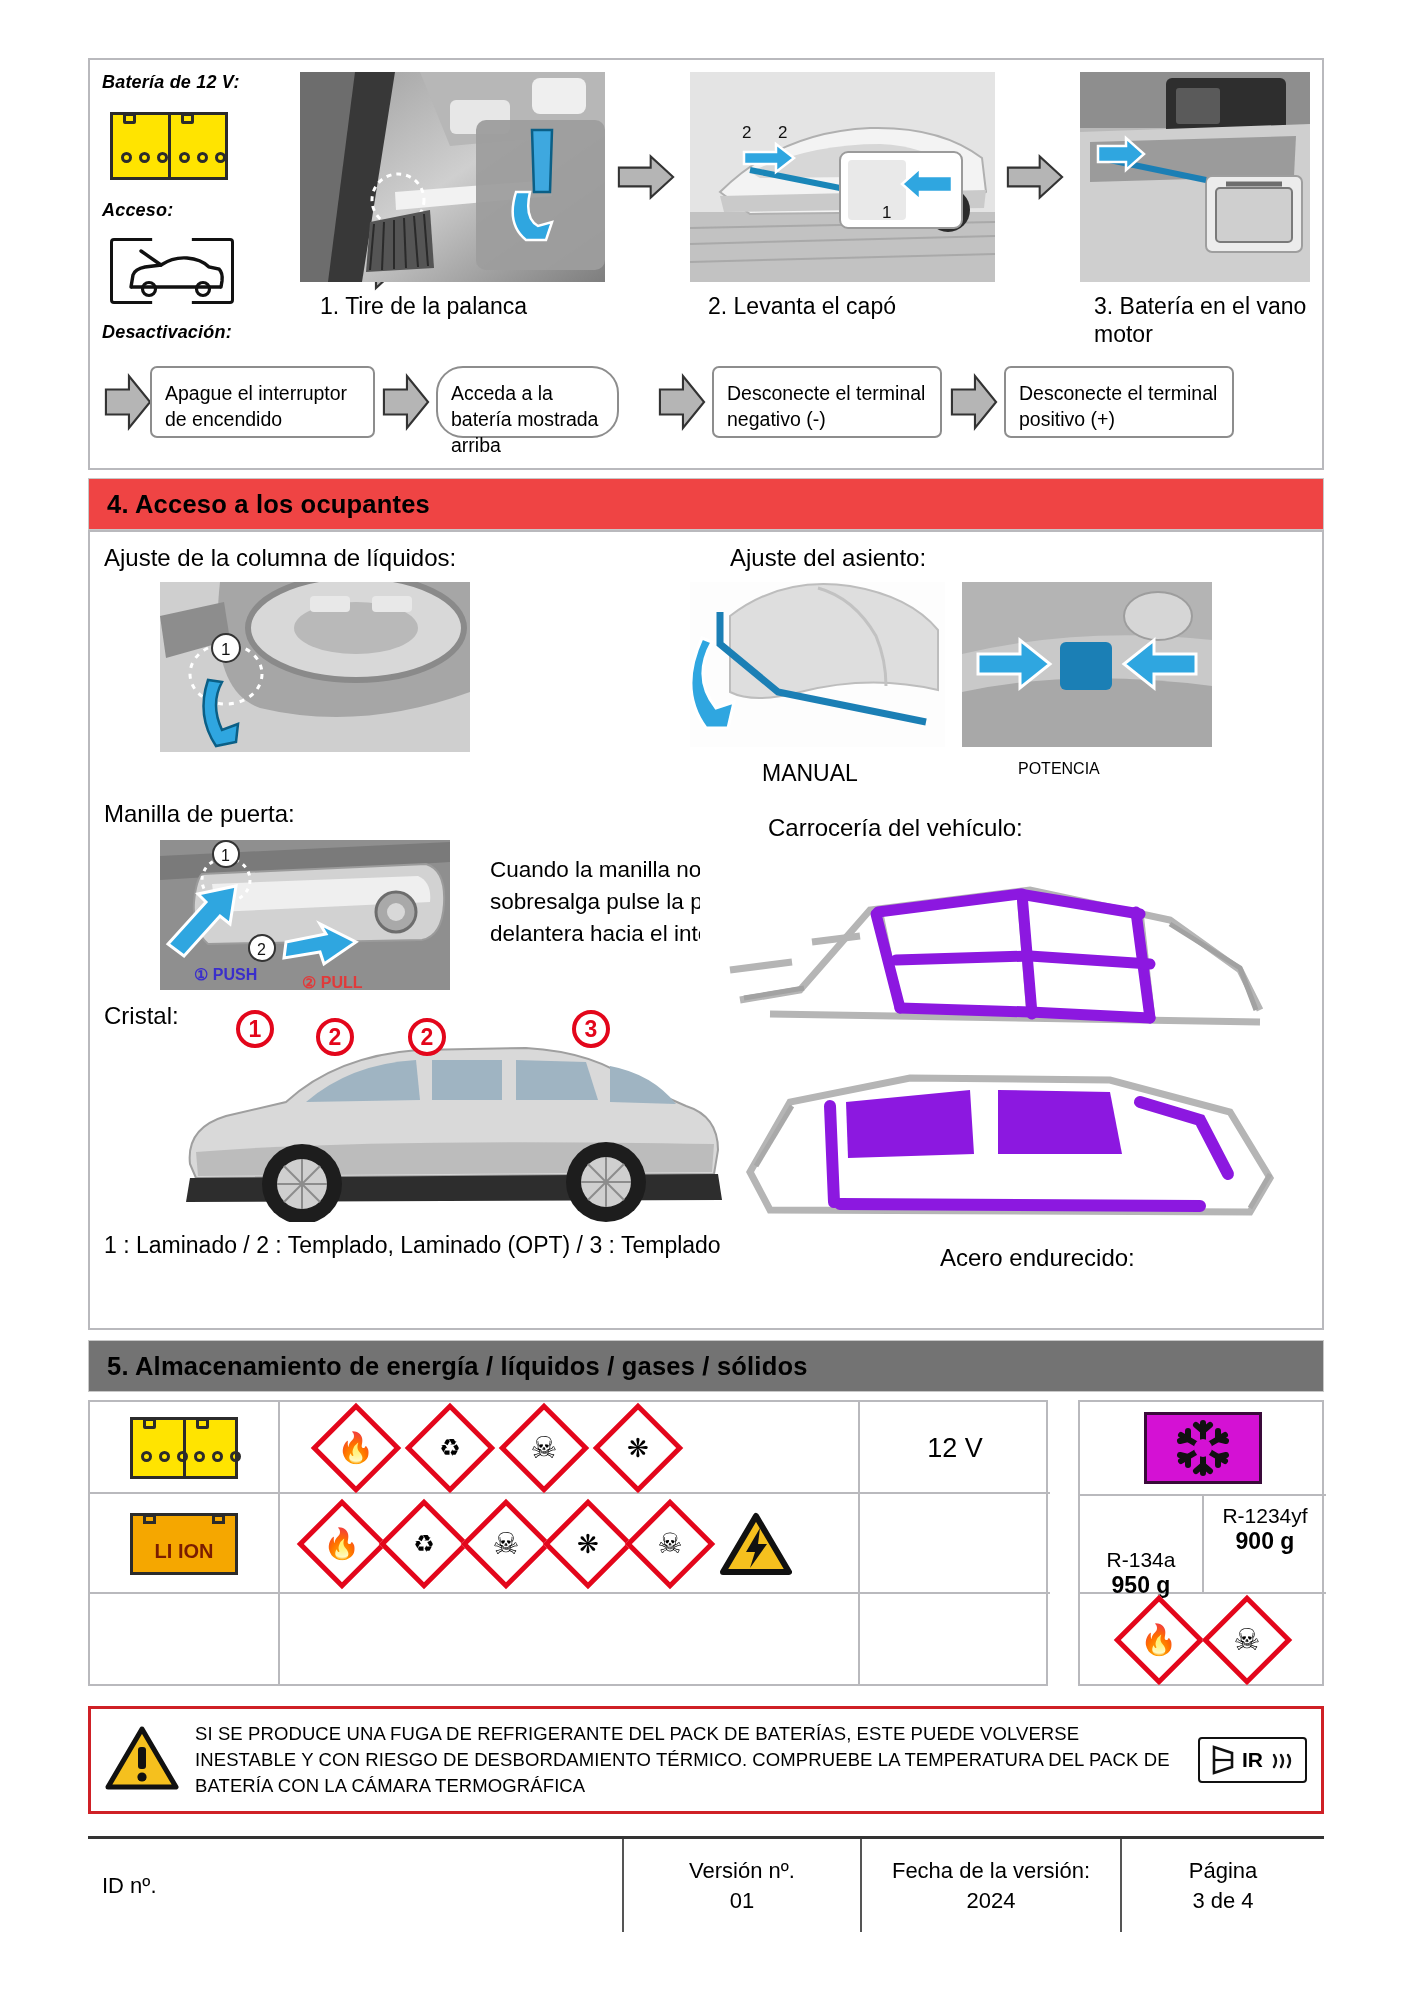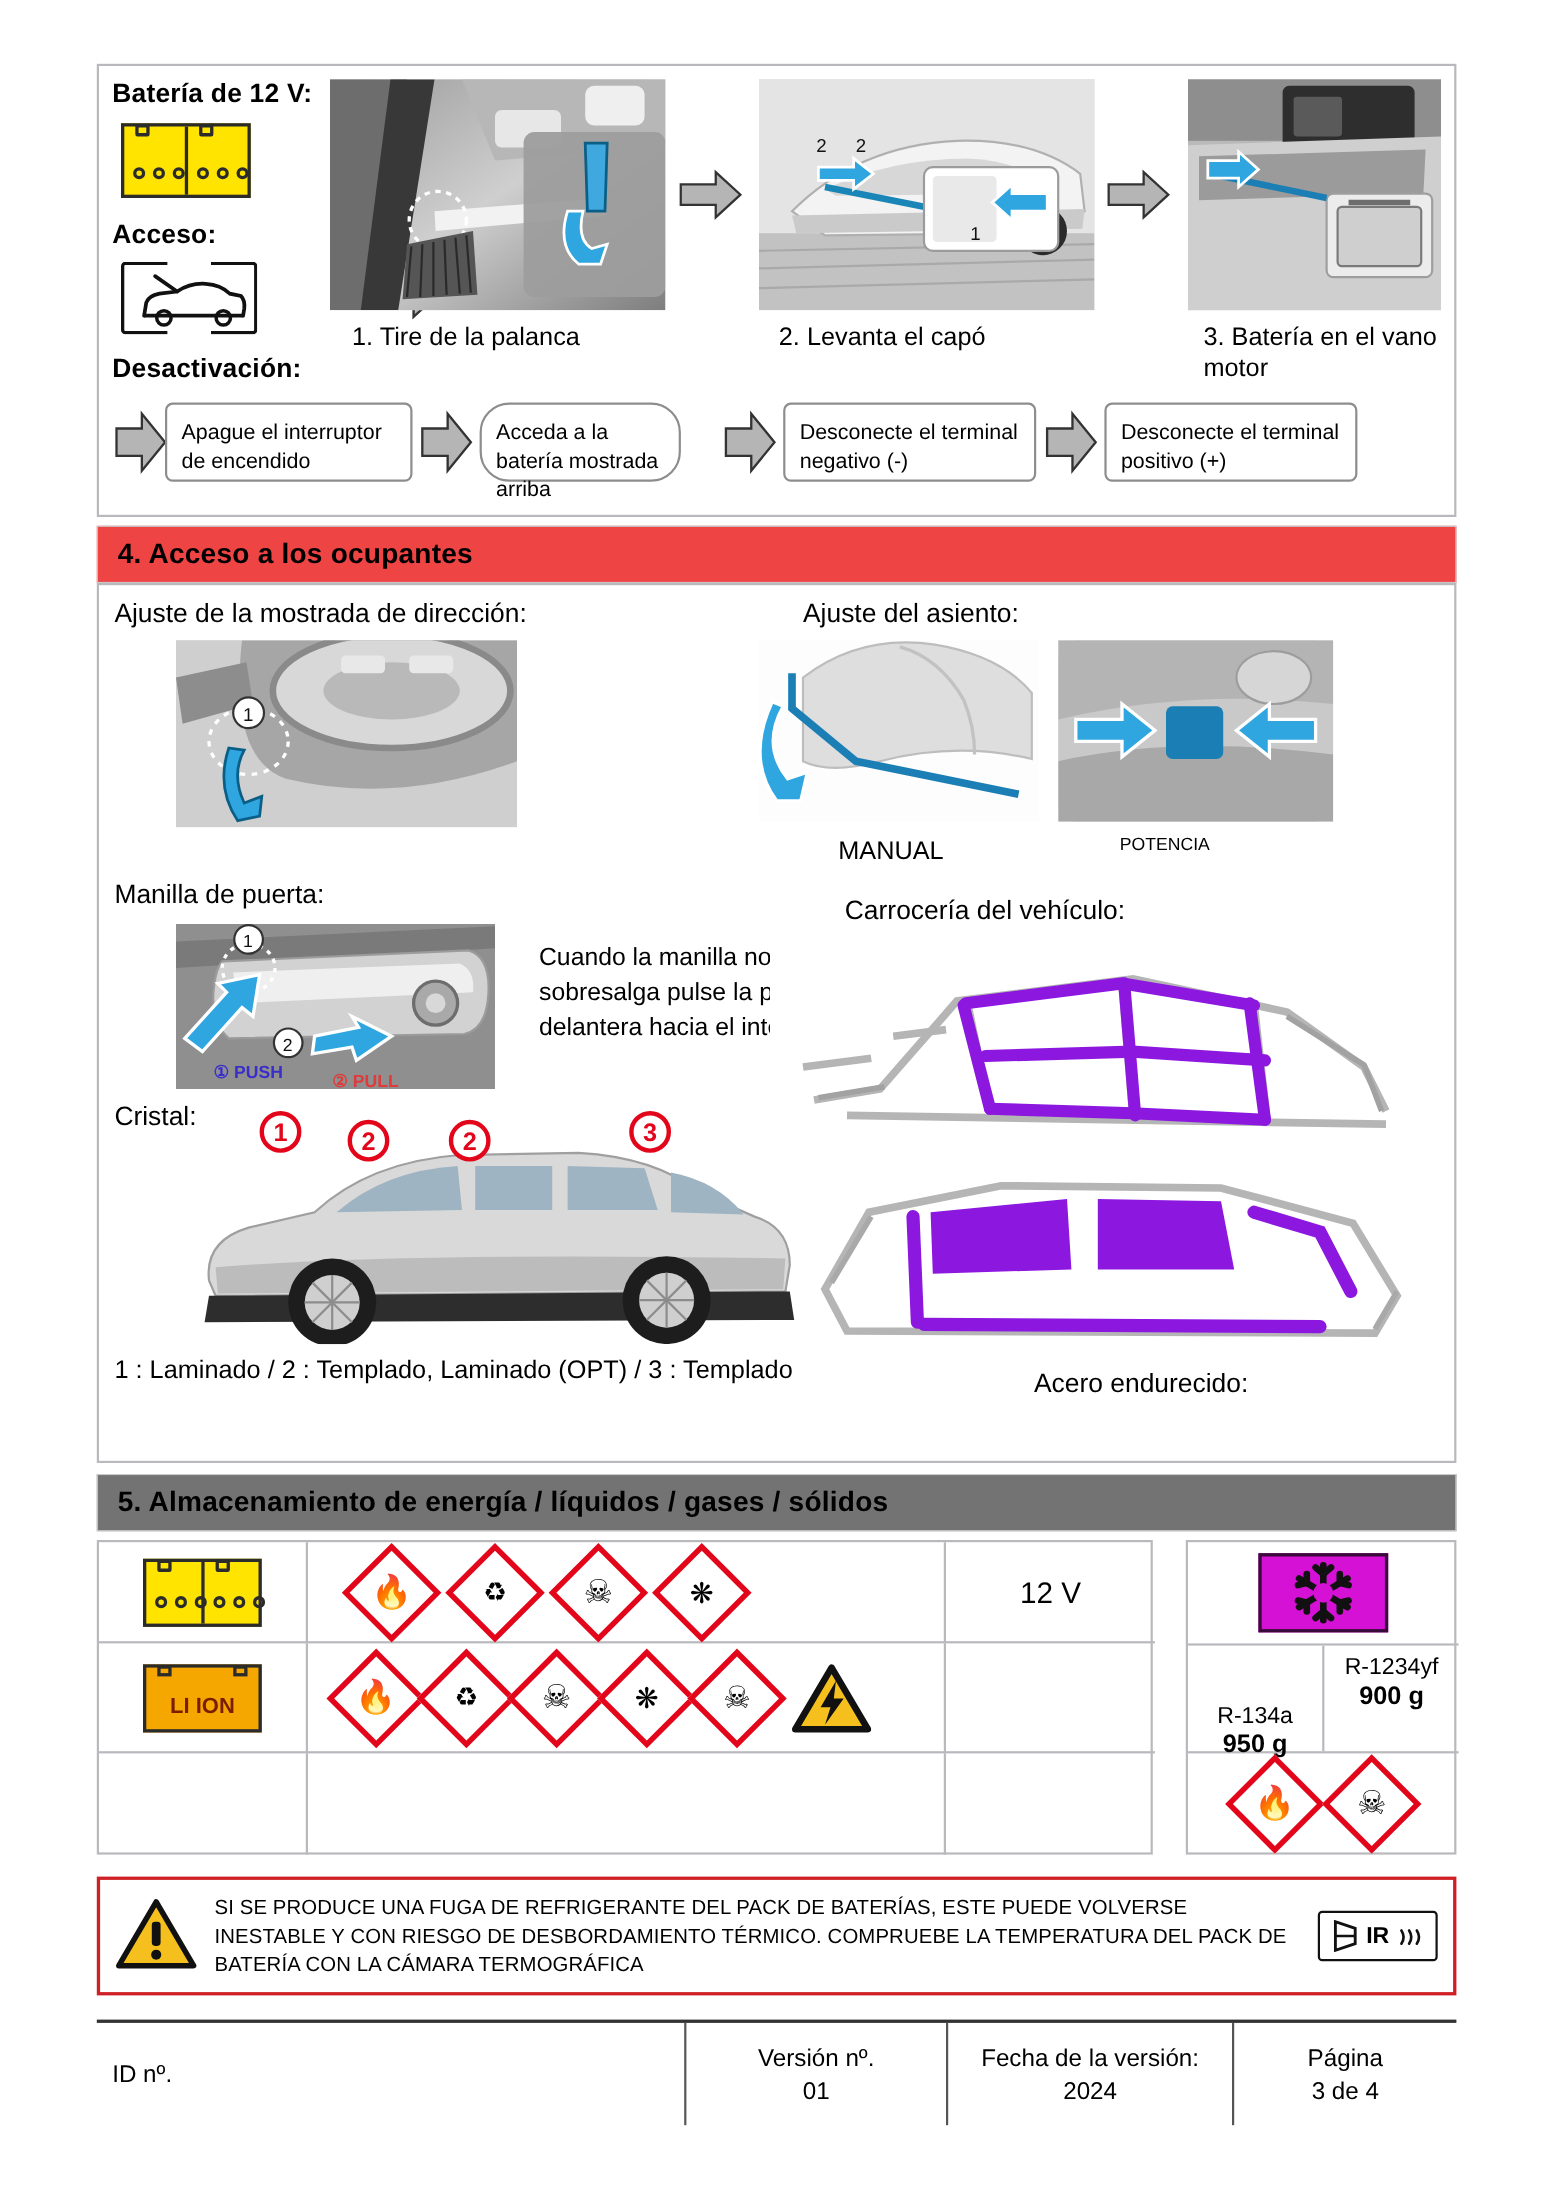--- a/index.html
+++ b/index.html
@@ -15,21 +15,21 @@
   
   .frame {
     position: absolute;
     border: 2px solid #b9b9bd;
     background: #fff;
   }
 
   
   #sec-batt { left: 88px; top: 58px; width: 1236px; height: 412px; }
 
-  .lbl-bold { font-weight: bold; font-size: 24px; letter-spacing: .2px; }
+  .lbl-bold { font-weight: bold; font-size: 18px; letter-spacing: .2px; font-style: italic; }
   .lbl-reg  { font-size: 24px; }
 
   #batt-title { position: absolute; left: 12px; top: 12px; }
   #acceso-title { position: absolute; left: 12px; top: 140px; }
   #desact-title { position: absolute; left: 12px; top: 262px; }
 
   
   .batt-icon {
     width: 118px; height: 68px;
     background: #ffe400; border: 3px solid #2b2b2b;
@@ -292,21 +292,21 @@
         <path d="M2 18 L26 18 L26 4 L48 31 L26 58 L26 44 L2 44 Z" fill="#b5b5b5" stroke="#333" stroke-width="2.2"></path>
       </svg>
     </div>
     <div class="flowbox" style="left:914px;top:306px;width:230px;height:72px;">Desconecte el terminal positivo (+)</div>
   </div>
 
   <div class="banner" id="banner-4">4. Acceso a los ocupantes</div>
 
   <div class="frame" id="sec-4">
 
-    <div class="lbl-reg" style="position:absolute;left:14px;top:12px;">Ajuste de la mostrada de dirección:</div>
+    <div class="lbl-reg" style="position:absolute;left:14px;top:12px;">Ajuste de la columna de líquidos:</div>
     <div class="lbl-reg" style="position:absolute;left:640px;top:12px;">Ajuste del asiento:</div>
 
     <div class="photo" style="left:70px;top:50px;width:310px;height:170px;">
       <svg width="310" height="170" viewBox="0 0 310 170">
         <rect width="310" height="170" fill="#cfcfcf"></rect>
         <path d="M60 0 L310 0 L310 110 Q200 150 100 126 Q48 108 60 0 Z" fill="#a6a6a6"></path>
         <ellipse cx="196" cy="46" rx="108" ry="52" fill="#d8d8d8" stroke="#8a8a8a" stroke-width="6"></ellipse>
         <ellipse cx="196" cy="46" rx="62" ry="26" fill="#b9b9b9"></ellipse>
         <rect x="150" y="14" width="40" height="16" rx="4" fill="#e8e8e8"></rect>
         <rect x="212" y="14" width="40" height="16" rx="4" fill="#e8e8e8"></rect>

